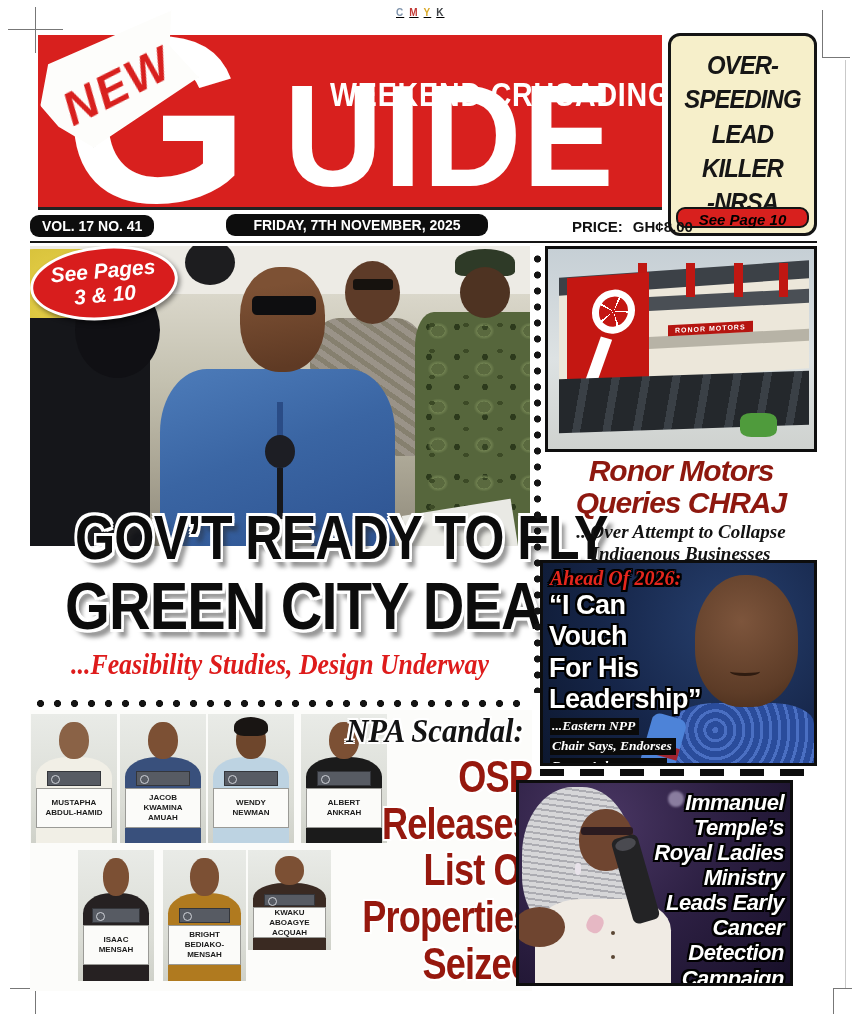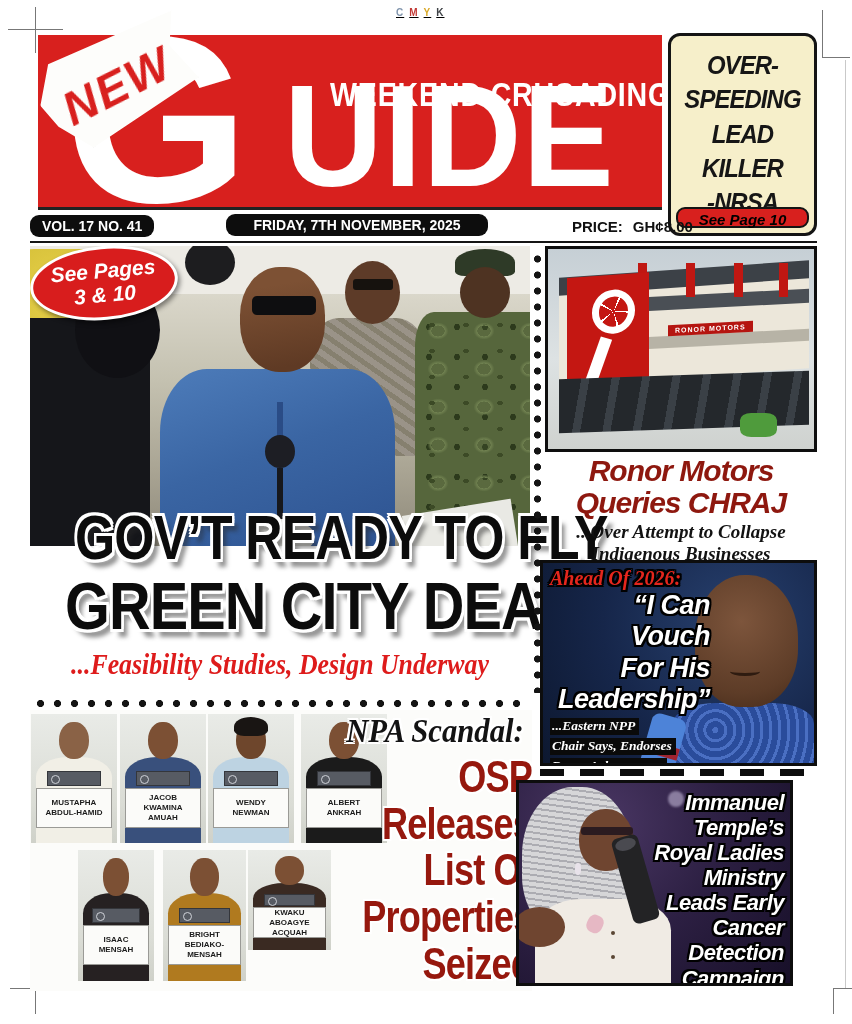--- a/index.html
+++ b/index.html
@@ -162,24 +162,24 @@
       background:radial-gradient(circle at 45% 35%,#7d553c 0%,#5d3c27 70%,#462b1a 100%);}
   .vp-smile{left:69%;top:52%;width:11%;height:3%;border-bottom:3px solid #2e1b10;border-radius:50%;}
   .vp-shirt{left:48%;top:70%;width:52%;height:34%;border-radius:30% 30% 0 0;
       background:#2a4c9b;background-image:repeating-radial-gradient(circle at 30% 40%,#4a6fc2 0 3px,transparent 3px 9px);}
   .vp-mic{left:37%;top:76%;width:13%;height:38%;background:#4d83d8;border-radius:8px;transform:rotate(16deg);}
   .vp-mic::after{content:"";position:absolute;left:0;top:38%;width:100%;height:16%;background:#a02430;}
   .vouch-kicker{left:7px;top:4px;font-family:"Liberation Serif",serif;font-size:20px;font-weight:bold;
       font-style:italic;color:#e5261d;white-space:nowrap;
       text-shadow:-2px -2px 0 #000,2px -2px 0 #000,-2px 2px 0 #000,2px 2px 0 #000,
                   -2px 0 0 #000,2px 0 0 #000,0 -2px 0 #000,0 2px 0 #000;}
-  .vouch-quote{left:15px;top:27px;font-size:27px;font-weight:bold;font-style:italic;color:#fff;
+  .vouch-quote{left:6px;top:27px;font-size:27px;font-weight:bold;color:#fff;
       line-height:1.16;white-space:pre-line;letter-spacing:-.5px;
       text-shadow:-2px -2px 0 #000,2px -2px 0 #000,-2px 2px 0 #000,2px 2px 0 #000,
-                  -2px 0 0 #000,2px 0 0 #000,0 -2px 0 #000,0 2px 0 #000;text-align:right;}
+                  -2px 0 0 #000,2px 0 0 #000,0 -2px 0 #000,0 2px 0 #000;}
   .vouch-attr{left:7px;top:153px;width:200px;}
   .vouch-attr span{display:inline-block;background:#0a0a0a;color:#fff;font-family:"Liberation Serif",serif;
       font-size:13.5px;font-weight:bold;font-style:italic;padding:0 4px 1px 2px;margin-bottom:1px;}
 
   
   .imm-photo{left:516px;top:780px;width:277px;height:206px;border:3px solid #0d0d0d;box-sizing:border-box;
       overflow:hidden;background:radial-gradient(circle at 30% 20%,#4a3764 0%,#2c1f42 50%,#170f28 100%);}
   .im-bokeh1{left:8%;top:8%;width:9%;height:12%;border-radius:50%;background:rgba(240,235,250,.8);filter:blur(1px);}
   .im-bokeh2{left:55%;top:4%;width:6%;height:8%;border-radius:50%;background:rgba(220,210,240,.5);filter:blur(1px);}
   .im-hair{left:1%;top:2%;width:41%;height:74%;border-radius:46% 46% 40% 40%;

